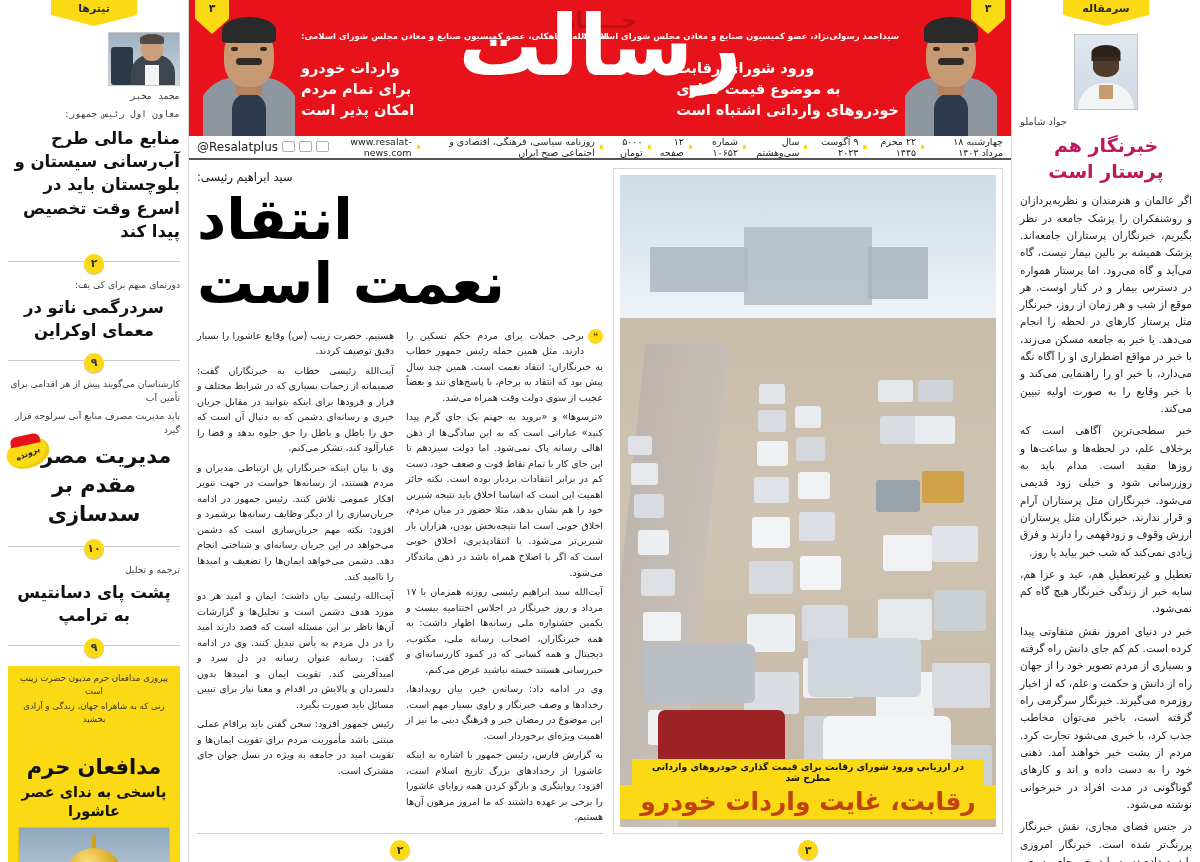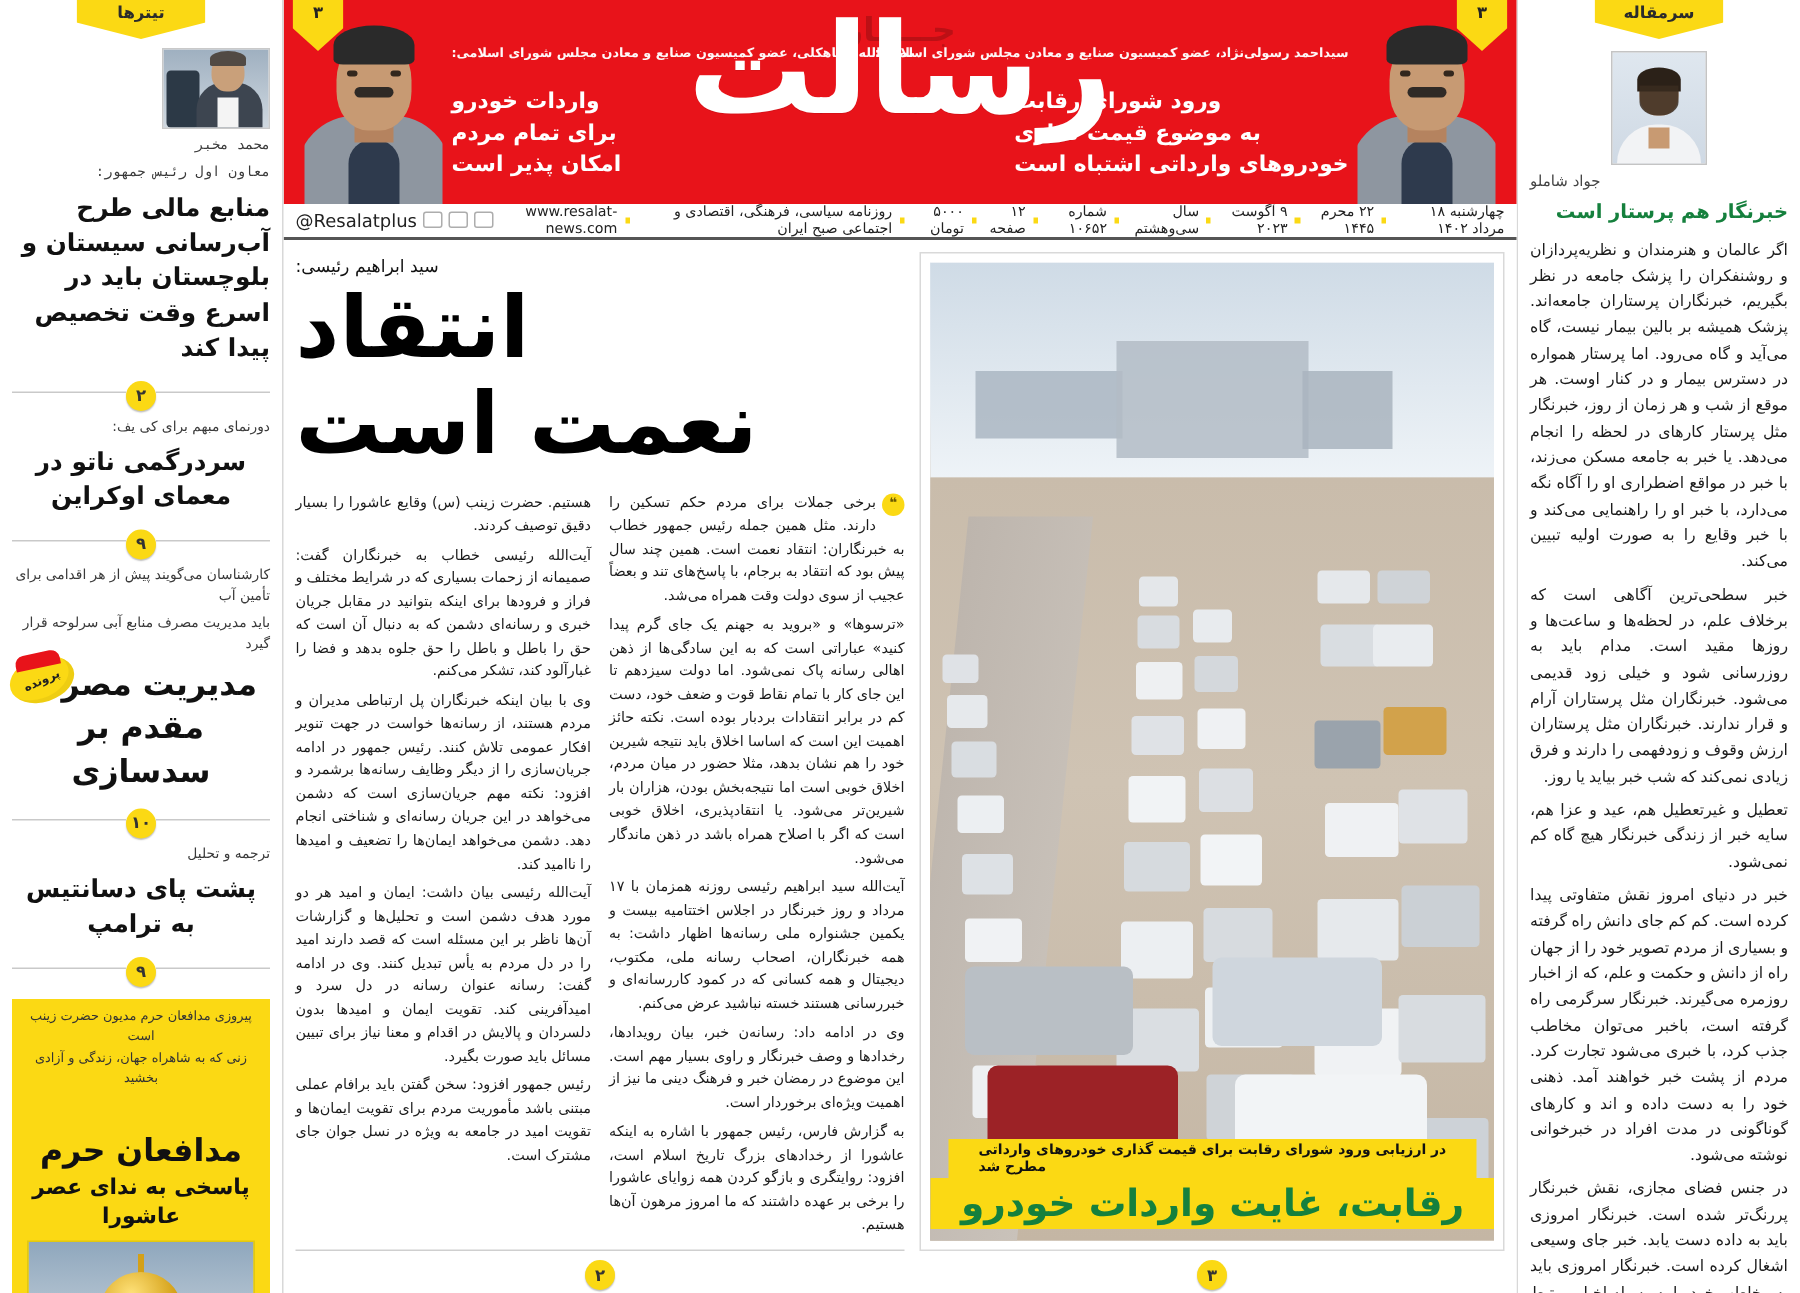--- a/index.html
+++ b/index.html
@@ -73,21 +73,21 @@
   }
   .edit-photo .collar{
     position:absolute;left:50%;bottom:10px;transform:translateX(-50%);
     width:14px;height:14px;background:#c89a72;
   }
   .editor-name{
     text-align:left;font-size:10px;color:#444;margin:2px 4px 6px 0;
     direction:rtl;
   }
   .editorial-title{
-    font-size:13px;font-weight:bold;color:#15803d;
+    font-size:19px;font-weight:bold;color:#be185d;text-align:center;
     line-height:1.35;margin:2px 0 8px 0;direction:rtl;
   }
   .col-left p.body{
     font-size:10.5px;line-height:1.65;color:#1c1c1c;
     text-align:justify;direction:rtl;margin:0 0 5px 0;
     word-spacing:-0.5px;
   }
 
   
   .col-center{
@@ -228,25 +228,25 @@
     background:linear-gradient(#c9bcab,#cfc3b3 40%,#c4b6a4);}
   .road{
     position:absolute;left:0;top:26%;width:22%;height:74%;
     background:linear-gradient(95deg,#bdb5ad,#c9c2ba);
     transform:skewX(-6deg);
   }
   .row-cars{position:absolute;}
   .car{position:absolute;border-radius:3px;}
   .cap-yellow-small{
     background:#FBD914;color:#111;font-size:9.3px;font-weight:bold;
-    direction:rtl;text-align:left;padding:2px 20px;position:absolute;
+    direction:rtl;text-align:center;padding:2px 8px;position:absolute;
     left:12px;right:12px;bottom:42px;z-index:4;
   }
   .cap-yellow-big{
-    background:#FBD914;color:#15803d;font-size:25px;font-weight:bold;
+    background:#FBD914;color:#c2410c;font-size:25px;font-weight:bold;
     direction:rtl;text-align:center;padding:2px 4px;position:absolute;
     left:0;right:0;bottom:8px;z-index:4;line-height:1.22;
   }
 
   
   .col-right{
     width:189px;min-width:189px;
     border-right:1px solid #d8d8d8;
     box-sizing:border-box;position:relative;
     padding:0 8px;background:#fff;

